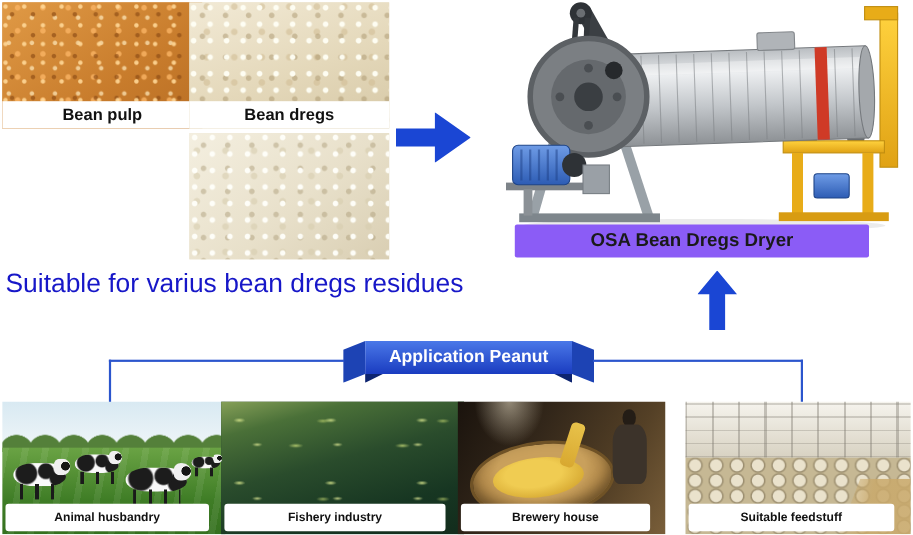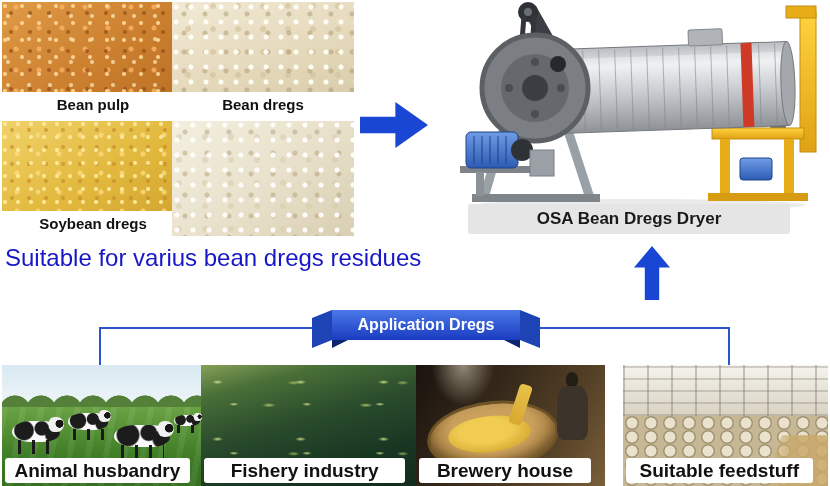--- a/index.html
+++ b/index.html
@@ -54,39 +54,39 @@
   
   .arrow-right { position:absolute; left:360px; top:102px; width:68px; height:46px; background:#1a46d4;
     clip-path:polygon(0 32%,52% 32%,52% 0,100% 50%,52% 100%,52% 68%,0 68%); }
   .arrow-up { position:absolute; left:634px; top:246px; width:36px; height:54px; background:#1a46d4;
     clip-path:polygon(50% 0,100% 40%,70% 40%,70% 100%,30% 100%,30% 40%,0 40%); }
   .line { position:absolute; background:#2b55cd; }
 
   
   .machine-wrap { position:absolute; left:440px; top:0; width:390px; height:215px; }
   .machine-label { position:absolute; left:468px; top:204px; width:322px; height:30px;
-    background:#e5e5e5; border-radius:2px; display:flex; align-items:center; justify-content:center;
+    background:#8b5cf6; border-radius:2px; display:flex; align-items:center; justify-content:center;
     font-size:17px; font-weight:600; color:#1a1a1a; }
 
   
   .tagline { position:absolute; left:5px; top:244px; width:420px;
     font-size:24px; font-weight:400; color:#1717c8; }
 
   
   .ribbon { position:absolute; left:312px; top:308px; width:228px; height:40px; }
   .ribbon-text { position:absolute; left:20px; top:2px; width:188px; height:30px;
     display:flex; align-items:center; justify-content:center;
     color:#fff; font-size:16px; font-weight:bold; }
 
   
   .app { position:absolute; top:365px; height:121px; overflow:hidden; }
   .app .photo { position:absolute; inset:0; }
   .app-label { position:absolute; left:3px; bottom:3px; height:25px; width:91%;
     background:#fff; border-radius:3px; display:flex; align-items:center; justify-content:center;
-    font-size:19px; font-weight:600; color:#111; z-index:5; }
+    font-size:11px; font-weight:600; color:#111; z-index:5; }
 
   
   .sky { position:absolute; left:0; right:0; top:0; height:40px; background:linear-gradient(#d8e9f2,#eef5f8); }
   .trees { position:absolute; left:0; right:0; top:28px; height:18px;
     background-image:radial-gradient(circle at 50% 100%, #54803a 0 60%, transparent 62%);
     background-size:26px 22px; background-position:0 bottom; }
   .grass { position:absolute; left:0; right:0; top:42px; bottom:0;
     background:linear-gradient(#6aa344,#3f7d26 60%,#35701f);
     background-image:repeating-linear-gradient(100deg, rgba(255,255,255,.07) 0 6px, transparent 6px 18px),
       linear-gradient(#6aa344,#3f7d26 60%,#35701f); }
@@ -154,24 +154,20 @@
 
 <div class="canvas">
 
   <figure class="sample" style="left:2px; top:2px;">
     <div class="photo s-beanpulp"></div>
     <figcaption class="sample-label">Bean pulp</figcaption>
   </figure>
   <figure class="sample" style="left:172px; top:2px;">
     <div class="photo s-beandregs"></div>
     <figcaption class="sample-label">Bean dregs</figcaption>
-  </figure>
-  <figure class="sample" style="left:2px; top:121px;">
-    <div class="photo s-soybean"></div>
-    <figcaption class="sample-label">Soybean dregs</figcaption>
   </figure>
   <figure class="sample" style="left:172px; top:121px;">
     <div class="photo s-peanut"></div>
   </figure>
 
   <div class="arrow-right"></div>
 
   <div class="machine-wrap">
     <svg viewBox="0 0 390 215" width="390" height="215">
       <defs>
@@ -252,21 +248,21 @@
           <stop offset="0" stop-color="#4a78e8"></stop>
             <stop offset="1" stop-color="#1a3cc0"></stop>
         </linearGradient>
       </defs>
       <polygon points="20,2 0,10 0,40 20,32" fill="#1d43b4"></polygon>
       <polygon points="208,2 228,10 228,40 208,32" fill="#1d43b4"></polygon>
       <polygon points="20,32 20,40 36,32" fill="#0d2470"></polygon>
       <polygon points="208,32 208,40 192,32" fill="#0d2470"></polygon>
       <rect x="20" y="2" width="188" height="30" fill="url(#ribG)"></rect>
     </svg>
-    <span class="ribbon-text">Application Dregs</span>
+    <span class="ribbon-text">Application Peanut</span>
   </div>
 
   <div class="line" style="left:99px; top:327px; width:214px; height:2px;"></div>
   <div class="line" style="left:99px; top:327px; width:2px; height:40px;"></div>
   <div class="line" style="left:539px; top:327px; width:191px; height:2px;"></div>
   <div class="line" style="left:728px; top:327px; width:2px; height:40px;"></div>
 
   <figure class="app" style="left:2px; width:203px;">
     <div class="photo">
       <div class="sky"></div>

